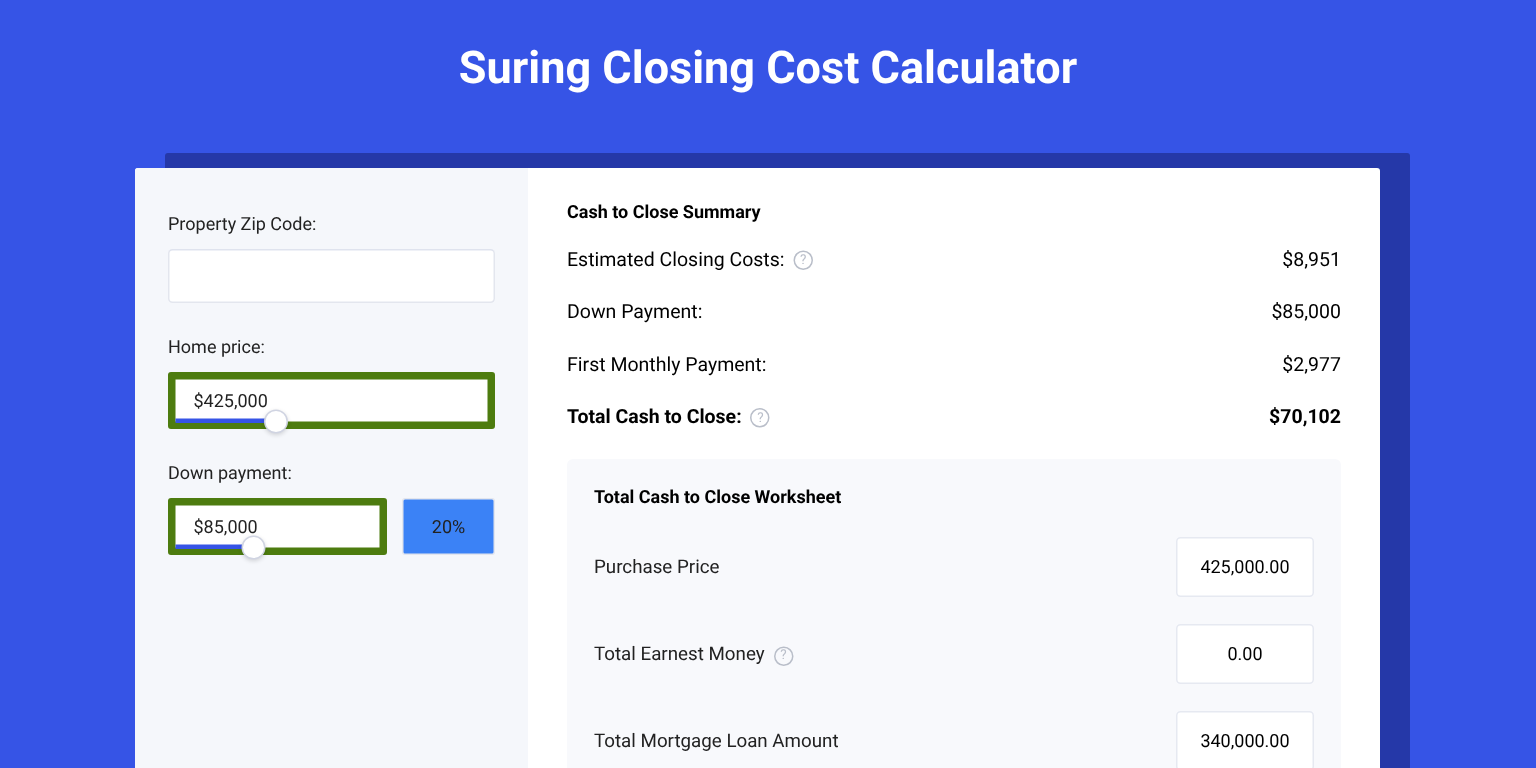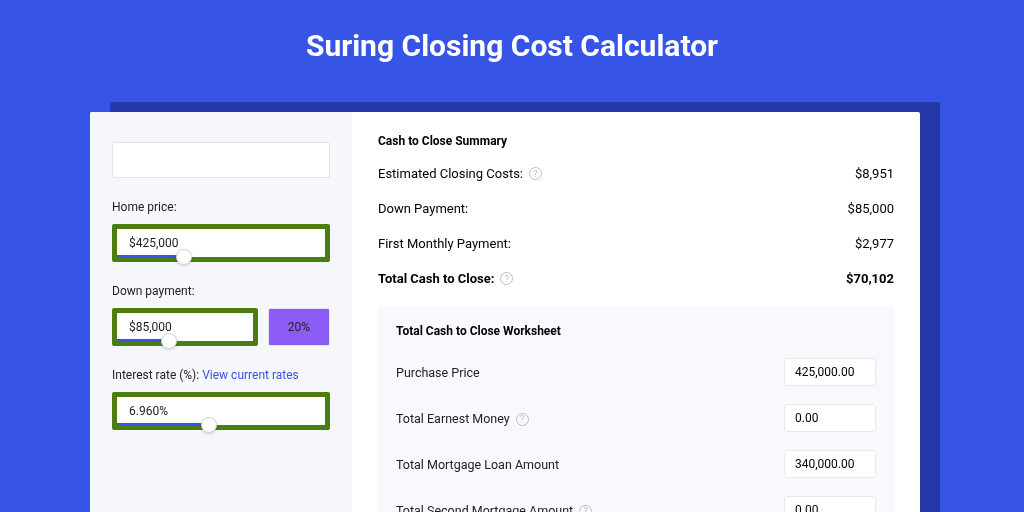--- a/index.html
+++ b/index.html
@@ -81,21 +81,21 @@
     background: #fff;
     border: 1px solid #d0d4e2;
     border-radius: 50%;
     box-shadow: 0 1px 3px rgba(0,0,0,0.15);
   }
   .dp-row { display: flex; gap: 10px; }
   .dp-amount { flex: 1; position: relative; }
   .dp-pct {
     width: 62px;
     height: 38px;
-    background: #8b5cf6;
+    background: #3b82f6;
     border: 1px solid #e3e6ee;
     border-radius: 2px;
     display: flex;
     align-items: center;
     justify-content: center;
     font-size: 12px;
   }
   .link { color: #3654e6; text-decoration: none; }
   .main {
     flex: 1;
@@ -130,43 +130,44 @@
   .ws-row {
     display: flex;
     justify-content: space-between;
     align-items: center;
     margin-bottom: 18px;
     font-size: 12.5px;
   }
   .ws-row .lbl { display: flex; align-items: flex-end; gap: 6px; color: #222; }
   .ws-value {
     min-width: 92px;
-    height: 28px;
+    height: 40px;
     background: #fff;
     border: 1px solid #e6e9f1;
     border-radius: 3px;
     display: flex;
     align-items: center;
-    justify-content: flex-start;
+    justify-content: center;
     padding: 0 10px;
     font-size: 12px;
   }
 </style>
 </head>
 <body>
 
 <h1 class="page-title">Suring Closing Cost Calculator</h1>
 
 <div class="card-shadow"></div>
 
 <div class="card">
 
   <aside class="sidebar">
 
     <div class="side-input-wrap">
+      <div class="side-label">Property Zip Code:</div>
       <input class="side-text-input" value="" style="">
     </div>
 
     <div class="side-input-wrap">
       <div class="side-label">Home price:</div>
       <div class="slider-box">
         <span>$425,000</span>
         <div class="slider-track" style="width:32%;"></div>
         <div class="slider-thumb" style="left:calc(32% - 8px);"></div>
       </div>
@@ -181,30 +182,20 @@
             <div class="slider-track" style="width:38%;"></div>
             <div class="slider-thumb" style="left:calc(38% - 8px);"></div>
           </div>
         </div>
         <div class="dp-pct">
           <span>20%</span>
         </div>
       </div>
     </div>
 
-    <div class="side-input-wrap" style="margin-bottom:10px;">
-      <div class="side-label">
-        <span>Interest rate (%): </span><a href="#" class="link">View current rates</a>
-      </div>
-      <div class="slider-box">
-        <span>6.960%</span>
-        <div class="slider-track" style="width:44%;"></div>
-        <div class="slider-thumb" style="left:calc(44% - 8px);"></div>
-      </div>
-    </div>
 
   </aside>
 
   <main class="main">
 
     <div class="section-title">Cash to Close Summary</div>
 
     <div class="summary-row">
       <div class="lbl">
         <span>Estimated Closing Costs:</span>

